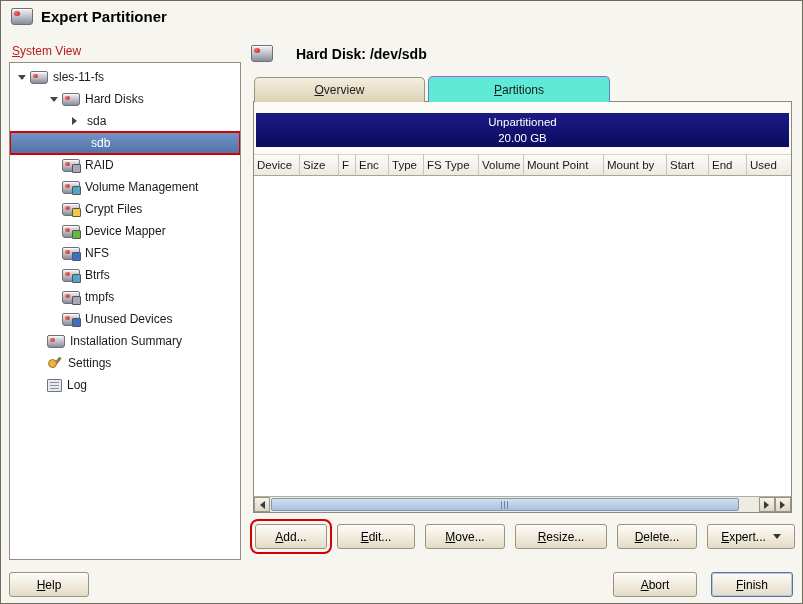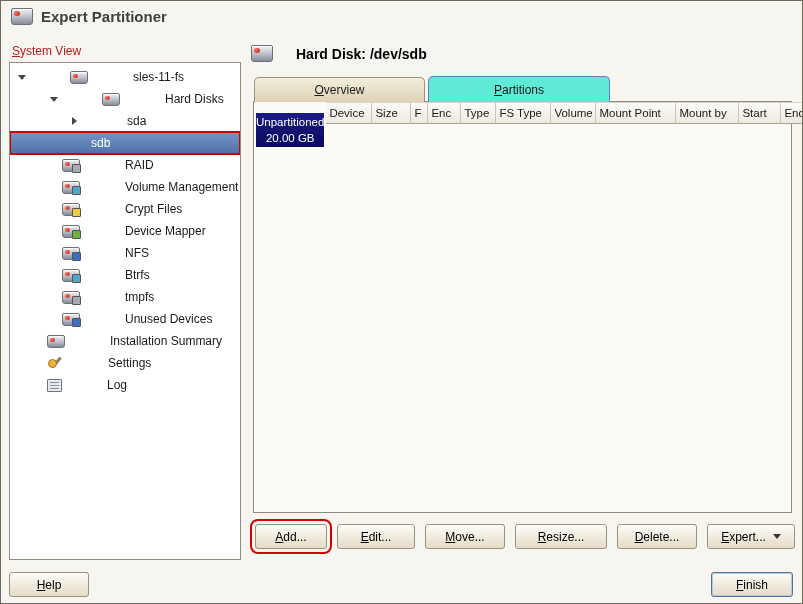--- a/index.html
+++ b/index.html
@@ -2,21 +2,21 @@
 <html><head>
 <meta charset="utf-8">
 <style>
   * { box-sizing: border-box; margin: 0; padding: 0; }
   html, body { width: 803px; height: 604px; }
   body { font-family: "Liberation Sans", "DejaVu Sans", sans-serif; font-size: 12px; color: #1a1a1a; background: #e8e5de; }
   #window { position: relative; width: 803px; height: 604px; background: #f7f5ef; border: 1px solid #6e6a60; overflow: hidden; }
 
   
   .titlebar { position: absolute; left: 10px; top: 7px; display: flex; align-items: center; gap: 8px; }
-  .wtitle { font-size: 15px; font-weight: bold; color: #404040; }
+  .wtitle { font-size: 15px; font-weight: bold; color: #000000; }
 
   
   .dicon { position: relative; display: inline-block; width: 18px; height: 13px; border: 1px solid #6d7076;
            border-radius: 2px 2px 3px 3px; background: linear-gradient(180deg,#f0f1f4,#b9bdc7 55%,#878c98);
            box-shadow: inset 0 1px 0 rgba(255,255,255,.75); flex: none; }
   .dicon::after { content:""; position:absolute; left:2px; top:2px; width:5px; height:4px; border-radius:50%;
            background: radial-gradient(circle at 35% 35%, #ff6a5e, #c01818); }
   .dicon-lg { width: 22px; height: 17px; }
   .dicon-lg::after { width: 6px; height: 5px; }
   .badge::before { content:""; position:absolute; right:-2px; bottom:-2px; width:7px; height:7px; border:1px solid #555; border-radius:1px; z-index:1; }
@@ -29,21 +29,21 @@
   .icon-settings::before { content:""; position:absolute; left:8px; top:0; width:3px; height:13px; background:#8f7a55; transform:rotate(40deg); border-radius:1px; }
   .icon-settings::after  { content:""; position:absolute; left:1px; top:3px; width:7px; height:7px; border-radius:50%; background:#f2b23c; border:1px solid #a0762a; }
   .icon-log { position:relative; width:15px; height:13px; display:inline-block; flex:none; border:1px solid #70747c; background:#e7eaee; border-radius:1px; }
   .icon-log::after { content:""; position:absolute; left:2px; top:2px; right:2px; height:8px;
            background: repeating-linear-gradient(180deg,#8b9099 0 1px,transparent 1px 3px); }
 
   
   .sysview { position: absolute; left: 11px; top: 43px; color: #b91c1c; }
   .tree-panel { position: absolute; left: 8px; top: 61px; width: 232px; height: 498px; background: #fff;
            border: 1px solid #928d80; padding-top: 3px; overflow: hidden; }
-  .trow { display: flex; align-items: center; height: 22px; cursor: default; white-space: nowrap; gap: 40px; }
+  .trow { display: flex; align-items: center; height: 22px; cursor: default; white-space: nowrap; }
   .trow .tlabel { margin-left: 5px; }
   .trow.selected { background: linear-gradient(180deg,#7495c6,#4e71a8); color: #fff; }
   .trow.annotated { outline: 2px solid #d40000; outline-offset: -1px; }
   .exp { width: 15px; height: 14px; flex: none; position: relative; }
   .exp-down::after  { content:""; position:absolute; left:3px; top:5px; border:4px solid transparent; border-top:5px solid #454545; }
   .exp-right::after { content:""; position:absolute; left:5px; top:3px; border:4px solid transparent; border-left:5px solid #454545; }
   .pl-a { padding-left: 5px; }
   .pl-b { padding-left: 37px; }
   .pl-c { padding-left: 57px; }
   .pl-d { padding-left: 76px; }
@@ -55,21 +55,21 @@
   .mtitle { font-size: 14px; font-weight: bold; color: #000; }
 
   .tabs { position: absolute; left: 253px; top: 75px; display: flex; z-index: 3; }
   .tab { display: flex; align-items: center; justify-content: center; border: 1px solid #9b9280; border-bottom: none;
          border-radius: 5px 5px 0 0; background: linear-gradient(180deg,#f3eedf,#ddd2b4); cursor: pointer; }
   .tab-overview   { width: 171px; height: 25px; margin-top: 1px; }
   .tab-partitions { width: 182px; height: 26px; margin-left: 3px; }
   .tab.active { background: #5eead4; border: 1px solid #5f82c0; border-bottom: none; box-shadow: inset 0 1px 0 #aac0e4; }
 
   .content { position: absolute; left: 252px; top: 100px; width: 539px; height: 412px; background: #fbfaf5;
-         border: 1px solid #8f8a7c; display: flex; flex-direction: row; z-index: 1; }
+         border: 1px solid #8f8a7c; display: flex; flex-direction: column; z-index: 1; }
   .banner { margin: 11px 2px 7px; height: 34px; flex: none; background: linear-gradient(180deg,#1b1b85,#0a0a60);
          color: #fff; text-align: center; font-size: 11.5px; line-height: 16px; padding-top: 1px; }
   .thead { display: flex; height: 22px; flex: none; overflow: hidden; }
   .th { flex: none; padding: 4px 3px 0; font-size: 11.5px; background: linear-gradient(180deg,#fcfbf8,#eceadf);
         border-right: 1px solid #cac5b6; border-top: 1px solid #d9d5c8; border-bottom: 1px solid #a9a496;
         white-space: nowrap; overflow: hidden; cursor: default; }
   .c0{width:46px}.c1{width:39px}.c2{width:17px}.c3{width:33px}.c4{width:35px}.c5{width:55px}
   .c6{width:45px}.c7{width:80px}.c8{width:63px}.c9{width:42px}.c10{width:38px}.c11{width:40px}
   .th-fill { flex: 1; border-right: none; }
   .tbody { flex: 1; background: #fff; }
@@ -244,17 +244,20 @@
     </button>
     <button type="button" class="btn btn-expert">
       <span><u>E</u>xpert...</span>
       <span class="caret"></span>
     </button>
   </div>
 
   <button type="button" class="btn btn-help">
     <span><u>H</u>elp</span>
   </button>
+  <button type="button" class="btn btn-abort">
+    <span><u>A</u>bort</span>
+  </button>
   <button type="button" class="btn btn-finish">
     <span><u>F</u>inish</span>
   </button>
 
 </div>
 
 </body></html>

